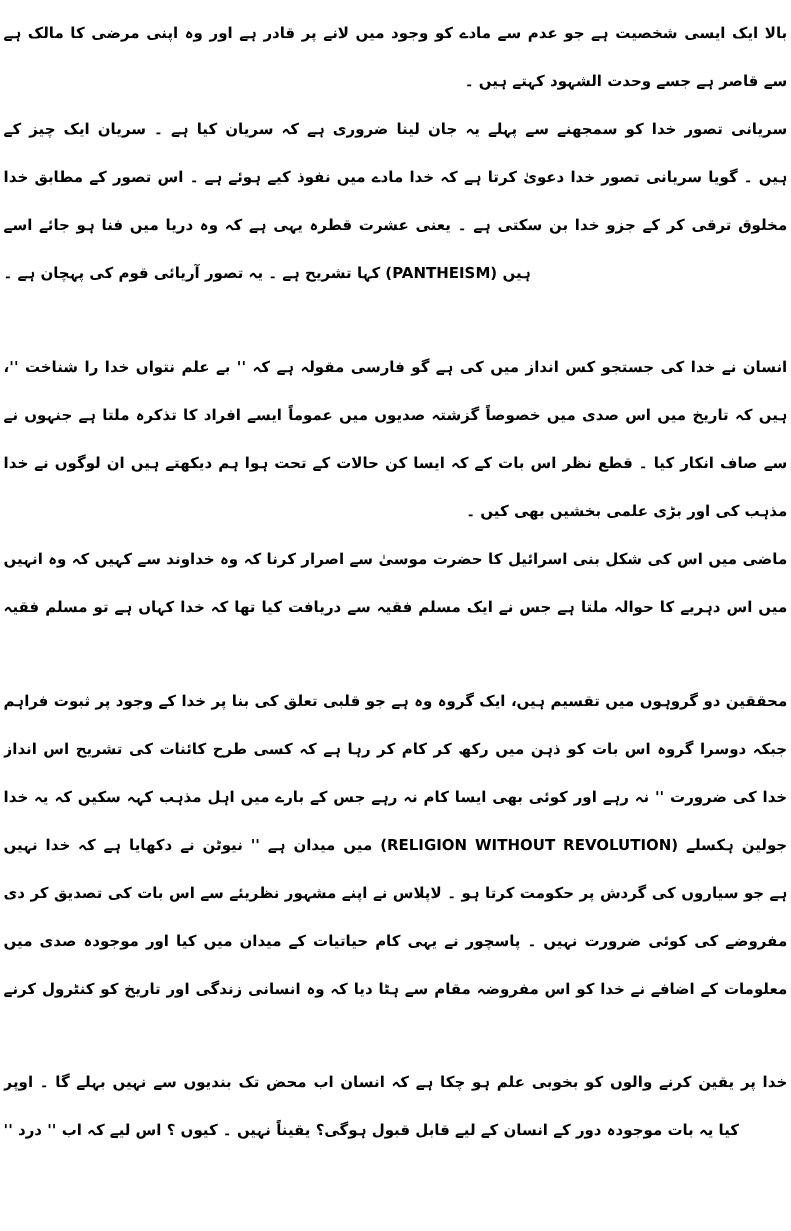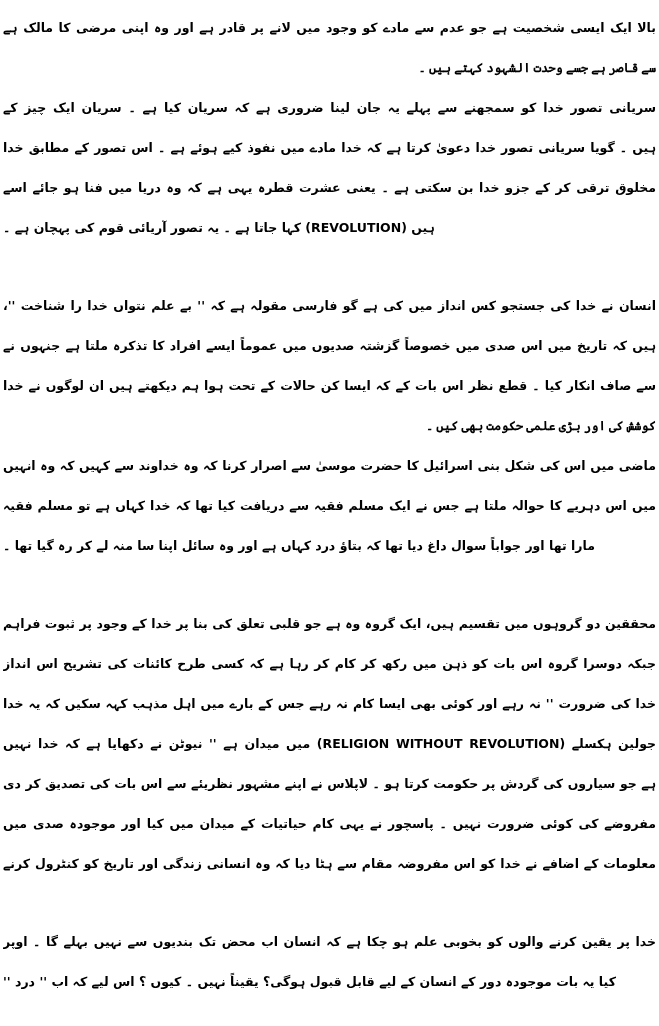--- a/index.html
+++ b/index.html
@@ -32,48 +32,47 @@
     font-size: 12.5px;
     direction: ltr;           
     unicode-bidi: plaintext;  
     white-space: normal;
     word-spacing: 0px;
   }
   .line.align-justify {
     text-align: justify;
     text-align-last: justify;
   }
-  .line.align-right { text-align: left; text-align-last: right; font-family: Liberation Serif, serif; }
+  .line.align-right { text-align: left; text-align-last: right; }
   .line.align-left  { text-align: left;  text-align-last: left; }
 </style>
 </head>
 <body>
 
 <div class="page">
   <div id="text-column">
       <div class="para">
         <div class="line align-justify">بالا ایک ایسی شخصیت ہے جو عدم سے مادے کو وجود میں لانے پر قادر ہے اور وہ اپنی مرضی کا مالک ہے مخلوق خالق کی ذات تک پہنچنے</div>
         <div class="line align-right">سے قاصر ہے جسے وحدت الشہود کہتے ہیں ۔</div>
       </div>
       <div class="para">
         <div class="line align-justify">سریانی تصور خدا کو سمجھنے سے پہلے یہ جان لینا ضروری ہے کہ سریان کیا ہے ۔ سریان ایک چیز کے دوسری چیز میں نفوذ کر جانے کو کہتے</div>
         <div class="line align-justify">ہیں ۔ گویا سریانی تصور خدا دعویٰ کرتا ہے کہ خدا مادے میں نفوذ کیے ہوئے ہے ۔ اس تصور کے مطابق خدا اور مادہ دونوں قدیم ہیں اور</div>
         <div class="line align-justify">مخلوق ترقی کر کے جزو خدا بن سکتی ہے ۔ یعنی عشرت قطرہ یہی ہے کہ وہ دریا میں فنا ہو جائے اسے وحدت الوجود کہتے</div>
-        <div class="line align-left">ہیں (REVOLUTION) کہا جاتا ہے ۔ یہ تصور آریائی قوم کی پہچان ہے ۔</div>
+        <div class="line align-left">ہیں (PANTHEISM) کہا تشریح ہے ۔ یہ تصور آریائی قوم کی پہچان ہے ۔</div>
       </div>
       <div class="para gap">
         <div class="line align-justify">انسان نے خدا کی جستجو کس انداز میں کی ہے گو فارسی مقولہ ہے کہ '' بے علم نتواں خدا را شناخت ''، لیکن اس کے برعکس ہم دیکھتے</div>
         <div class="line align-justify">ہیں کہ تاریخ میں اس صدی میں خصوصاً گزشتہ صدیوں میں عموماً ایسے افراد کا تذکرہ ملتا ہے جنہوں نے خدا کے کسی بھی شکل میں وجود</div>
         <div class="line align-justify">سے صاف انکار کیا ۔ قطع نظر اس بات کے کہ ایسا کن حالات کے تحت ہوا ہم دیکھتے ہیں ان لوگوں نے خدا کو عقلی بنیادوں پر جاننے کی</div>
-        <div class="line align-right">کوشش کی اور بڑی علمی حکومت بھی کیں ۔</div>
+        <div class="line align-right">مذہب کی اور بڑی علمی بخشیں بھی کیں ۔</div>
       </div>
       <div class="para">
         <div class="line align-justify">ماضی میں اس کی شکل بنی اسرائیل کا حضرت موسیٰ سے اصرار کرنا کہ وہ خداوند سے کہیں کہ وہ انہیں اپنا آپ دکھائے نسبتاً قریبی دور</div>
         <div class="line align-justify">میں اس دہریے کا حوالہ ملتا ہے جس نے ایک مسلم فقیہ سے دریافت کیا تھا کہ خدا کہاں ہے تو مسلم فقیہ نے جواب میں اسے پتھر کھینچ</div>
-        <div class="line align-left">مارا تھا اور جواباً سوال داغ دیا تھا کہ بتاؤ درد کہاں ہے اور وہ سائل اپنا سا منہ لے کر رہ گیا تھا ۔</div>
       </div>
       <div class="para gap">
         <div class="line align-justify">محققین دو گروہوں میں تقسیم ہیں، ایک گروہ وہ ہے جو قلبی تعلق کی بنا پر خدا کے وجود پر ثبوت فراہم کرنے کی نیت سے مصروف کار ہے</div>
         <div class="line align-justify">جبکہ دوسرا گروہ اس بات کو ذہن میں رکھ کر کام کر رہا ہے کہ کسی طرح کائنات کی تشریح اس انداز میں کی جائے کہ جس کے سبب ''</div>
         <div class="line align-justify">خدا کی ضرورت '' نہ رہے اور کوئی بھی ایسا کام نہ رہے جس کے بارے میں اہل مذہب کہہ سکیں کہ یہ خدا کر رہا ہے ۔</div>
       </div>
       <div class="para">
         <div class="line align-justify">جولین ہکسلے (RELIGION WITHOUT REVOLUTION) میں میدان ہے '' نیوٹن نے دکھایا ہے کہ خدا نہیں</div>
         <div class="line align-justify">ہے جو سیاروں کی گردش پر حکومت کرتا ہو ۔ لاپلاس نے اپنے مشہور نظریئے سے اس بات کی تصدیق کر دی ہے کہ فلکی نظام کو خدائی</div>
         <div class="line align-justify">مفروضے کی کوئی ضرورت نہیں ۔ پاسچور نے یہی کام حیاتیات کے میدان میں کیا اور موجودہ صدی میں علم النفس کی ترقی اور تاریخی</div>

